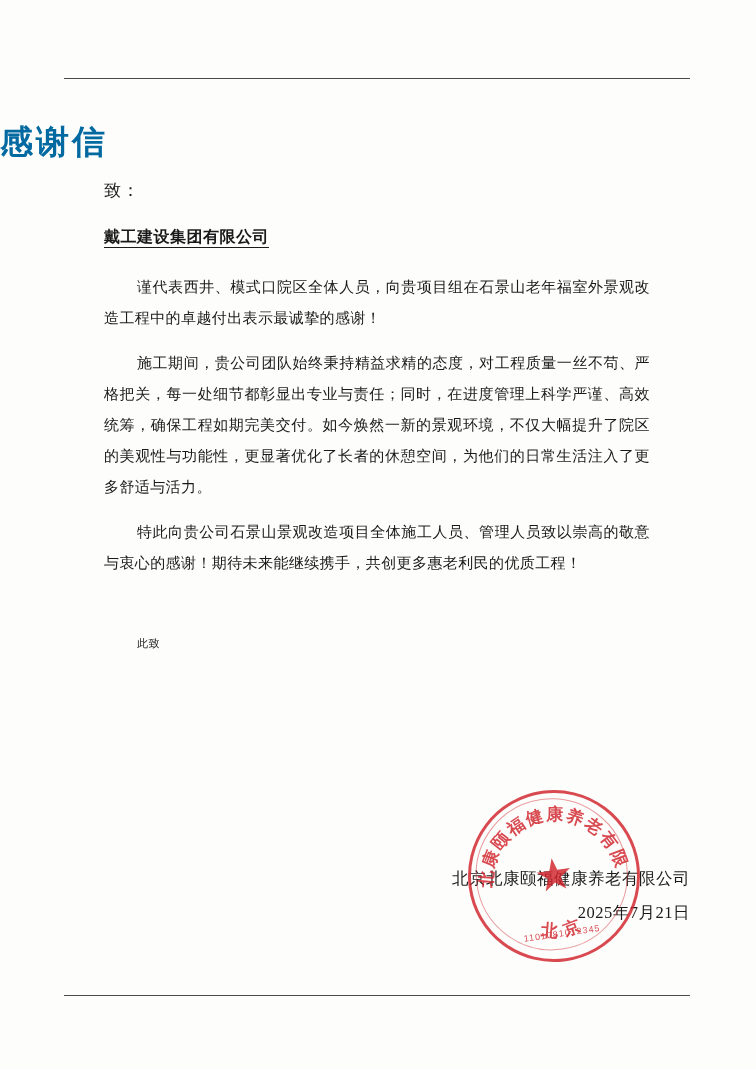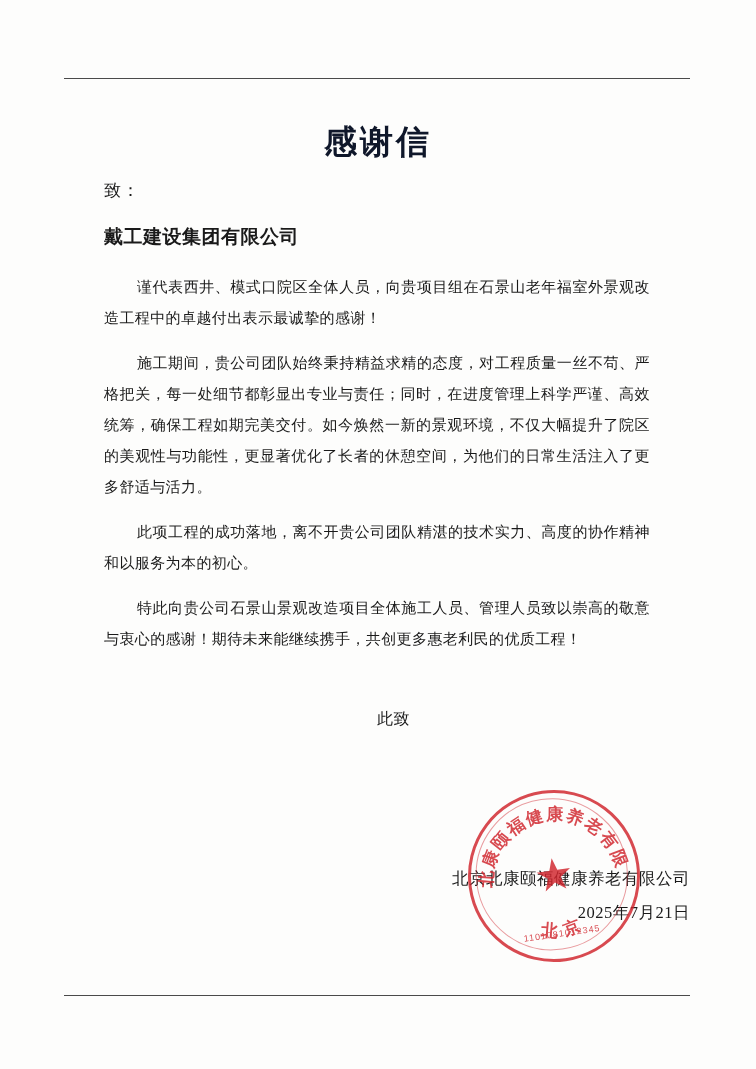--- a/index.html
+++ b/index.html
@@ -29,46 +29,47 @@
     background: #4a4a4a;
   }
   .rule-top { top: 78px; }
   .rule-bottom { top: 995px; }
 
   .doc-title {
     position: absolute;
     top: 120px;
     left: 0;
     width: 756px;
-    text-align: center;
+    text-align: left;
     font-size: 33px;
     font-weight: bold;
     letter-spacing: 3px;
     font-family: "Liberation Serif", "DejaVu Serif", serif;
-    color: #0f172a;
+    color: #0369a1;
   }
 
   .body-block {
     position: absolute;
     top: 176px;
     left: 104px;
     width: 546px;
   }
 
   .salutation {
     font-size: 17px;
     line-height: 30px;
     margin-bottom: 16px;
     letter-spacing: 1px;
   }
 
   .addressee {
-    font-size: 19px;
+    font-size: 16px;
     line-height: 30px;
     letter-spacing: 0.5px;
+    text-decoration: underline;
     text-underline-offset: 5px;
     font-weight: 600;
     display: inline-block;
     margin-bottom: 6px;
   }
   .addressee-wrap { margin-bottom: 4px; }
 
   p.para {
     font-size: 15px;
     line-height: 31px;
@@ -76,25 +77,24 @@
     margin: 0 0 6px 0;
     letter-spacing: 0.4px;
     text-align: justify;
   }
   p.para.spaced { margin-top: 14px; }
 
   .closing {
     margin-top: 44px;
   }
   .closing div {
-    font-size: 16px;
+    font-size: 11px;
     line-height: 40px;
     text-indent: 33px;
     letter-spacing: 0.5px;
-    text-align: center;
   }
 
   .signature {
     position: absolute;
     right: 66px;
     top: 862px;
     text-align: right;
     font-size: 16.5px;
     line-height: 34px;
     letter-spacing: 0.5px;
@@ -175,21 +175,20 @@
 
     <div class="salutation">致：</div>
 
     <div class="addressee-wrap">
       <span class="addressee">戴工建设集团有限公司</span>
     </div>
 
 
     <p class="para spaced">谨代表西井、模式口院区全体人员，向贵项目组在石景山老年福室外景观改造工程中的卓越付出表示最诚挚的感谢！</p>
     <p class="para spaced">施工期间，贵公司团队始终秉持精益求精的态度，对工程质量一丝不苟、严格把关，每一处细节都彰显出专业与责任；同时，在进度管理上科学严谨、高效统筹，确保工程如期完美交付。如今焕然一新的景观环境，不仅大幅提升了院区的美观性与功能性，更显著优化了长者的休憩空间，为他们的日常生活注入了更多舒适与活力。</p>
-    <p class="para spaced">此项工程的成功落地，离不开贵公司团队精湛的技术实力、高度的协作精神和以服务为本的初心。</p>
     <p class="para spaced">特此向贵公司石景山景观改造项目全体施工人员、管理人员致以崇高的敬意与衷心的感谢！期待未来能继续携手，共创更多惠老利民的优质工程！</p>
 
     <div class="closing">
       <div>此致</div>
     </div>
   </div>
 
   <div class="signature">
     <div>北京北康颐福健康养老有限公司</div>
     <div>2025年7月21日</div>

